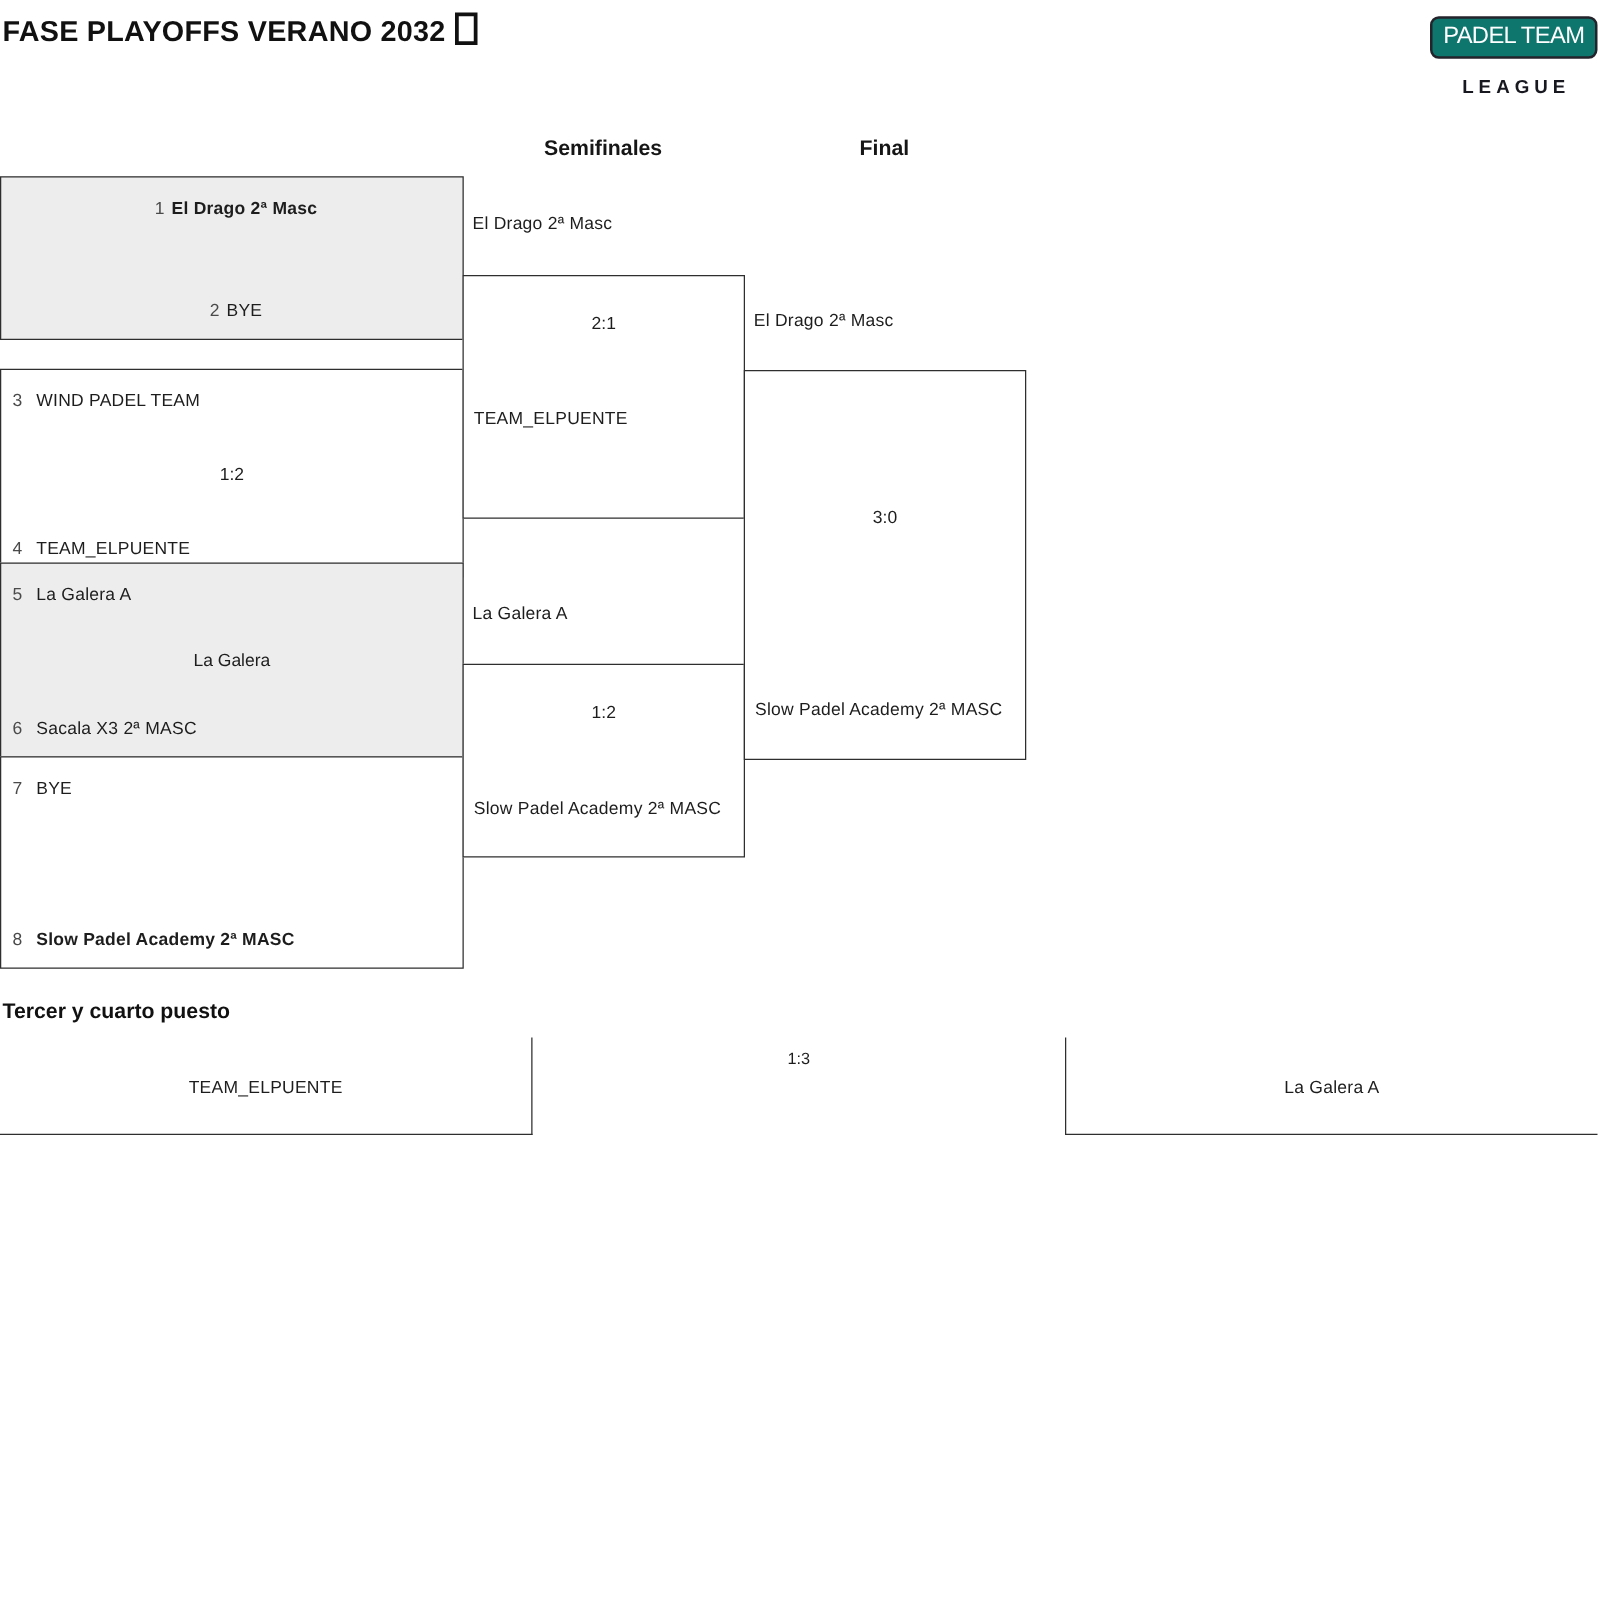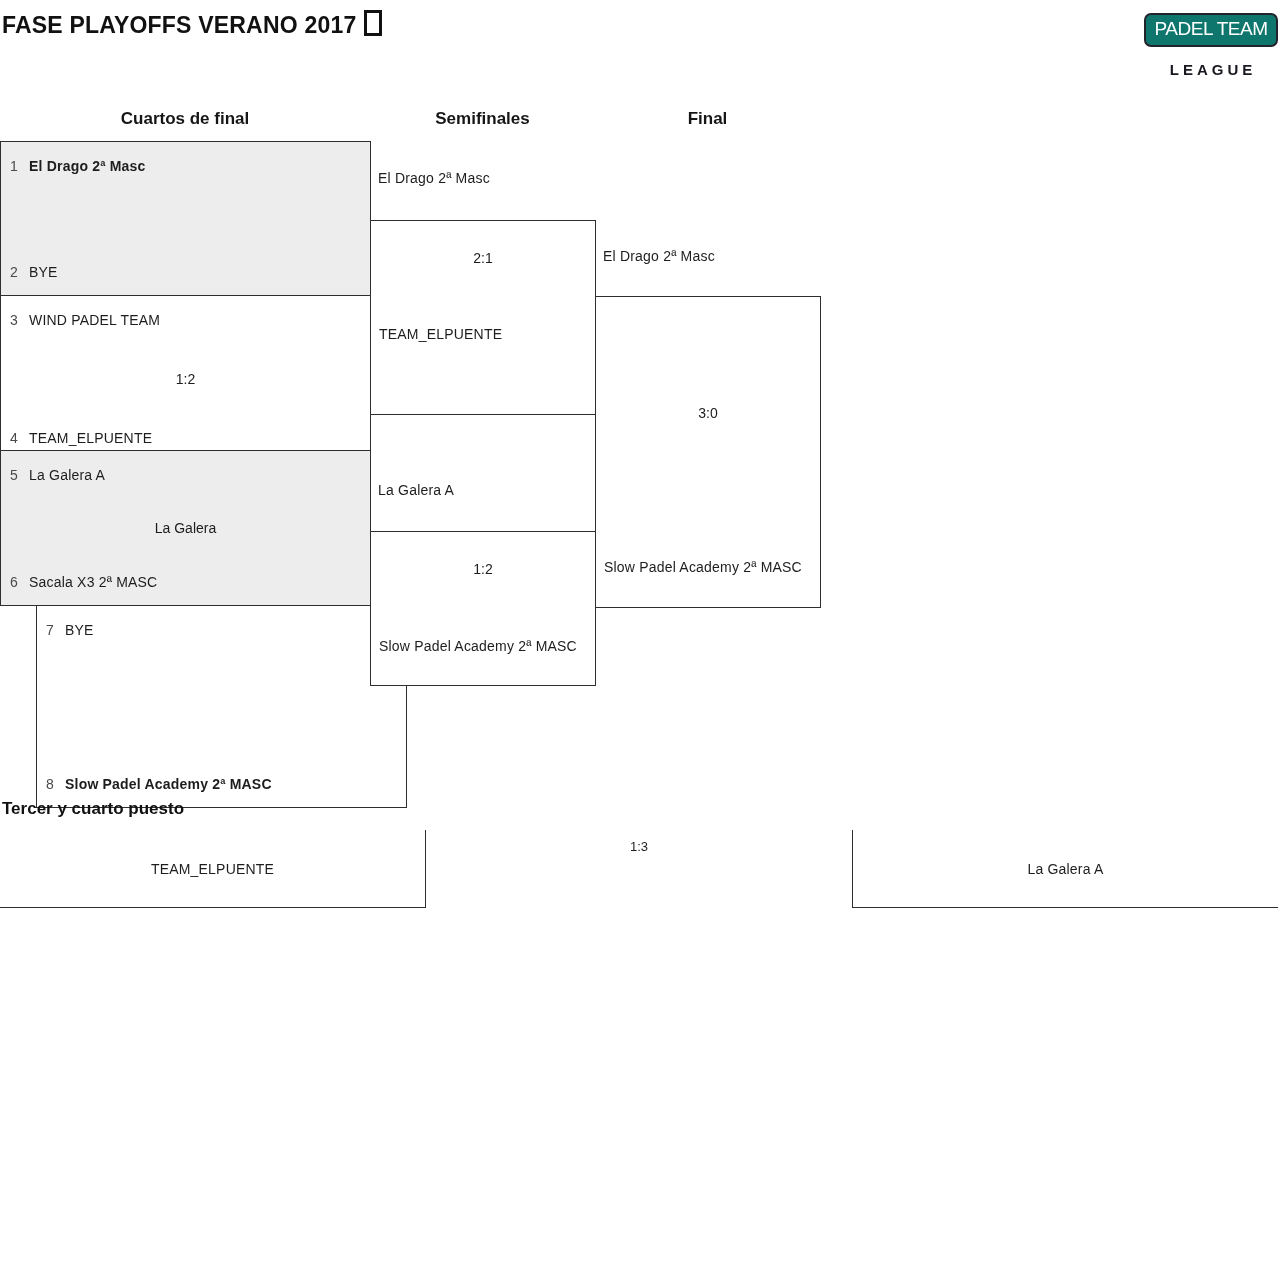--- a/index.html
+++ b/index.html
@@ -52,33 +52,32 @@
   .tp-right { left:852px; border-left:1px solid #2e2e2e; border-bottom:1px solid #2e2e2e; }
   .tp-team { position:absolute; top:31px; left:0; right:0; text-align:center; font-size:14px; letter-spacing:0.2px; }
   .tp-score { position:absolute; left:426px; width:426px; top:839px; text-align:center; font-size:13px; }
 </style>
 </head>
 <body>
 
 <div id="stage">
 
   <div class="title">
-    <div><span>FASE PLAYOFFS VERANO 2017</span><span class="tofu"></span></div>
+    <div><span>FASE PLAYOFFS VERANO 2032</span><span class="tofu"></span></div>
   </div>
 
   <div class="logo">
     <div class="logo-top">PADEL TEAM</div>
     <div class="logo-bottom">LEAGUE</div>
   </div>
 
-  <div class="col-header hdr-qf">Cuartos de final</div>
   <div class="col-header hdr-sf">Semifinales</div>
   <div class="col-header hdr-f">Final</div>
 
-  <div class="box qf shaded" style="top:141px;height:155px;">
+  <div class="box qf shaded" style="top:141px;height:131px;text-align:center;">
     <div class="row t1">
       <span class="seed">1</span><span class="team bold">El Drago 2ª Masc</span>
     </div>
     <div class="mid"></div>
     <div class="row t2">
       <span class="seed">2</span><span class="team">BYE</span>
     </div>
   </div>
 
   <div class="box qf" style="top:295px;height:167px;">
@@ -94,21 +93,21 @@
   <div class="box qf shaded" style="top:450px;height:156px;">
     <div class="row t1">
       <span class="seed">5</span><span class="team">La Galera A</span>
     </div>
     <div class="mid">La Galera</div>
     <div class="row t2">
       <span class="seed">6</span><span class="team">Sacala X3 2ª MASC</span>
     </div>
   </div>
 
-  <div class="box qf" style="top:605px;height:203px;margin-left:36px;">
+  <div class="box qf" style="top:605px;height:170px;">
     <div class="row t1">
       <span class="seed">7</span><span class="team">BYE</span>
     </div>
     <div class="mid"></div>
     <div class="row t2">
       <span class="seed">8</span><span class="team bold">Slow Padel Academy 2ª MASC</span>
     </div>
   </div>
 
   <div class="flabel" style="left:378px;top:170px;">El Drago 2ª Masc</div>

